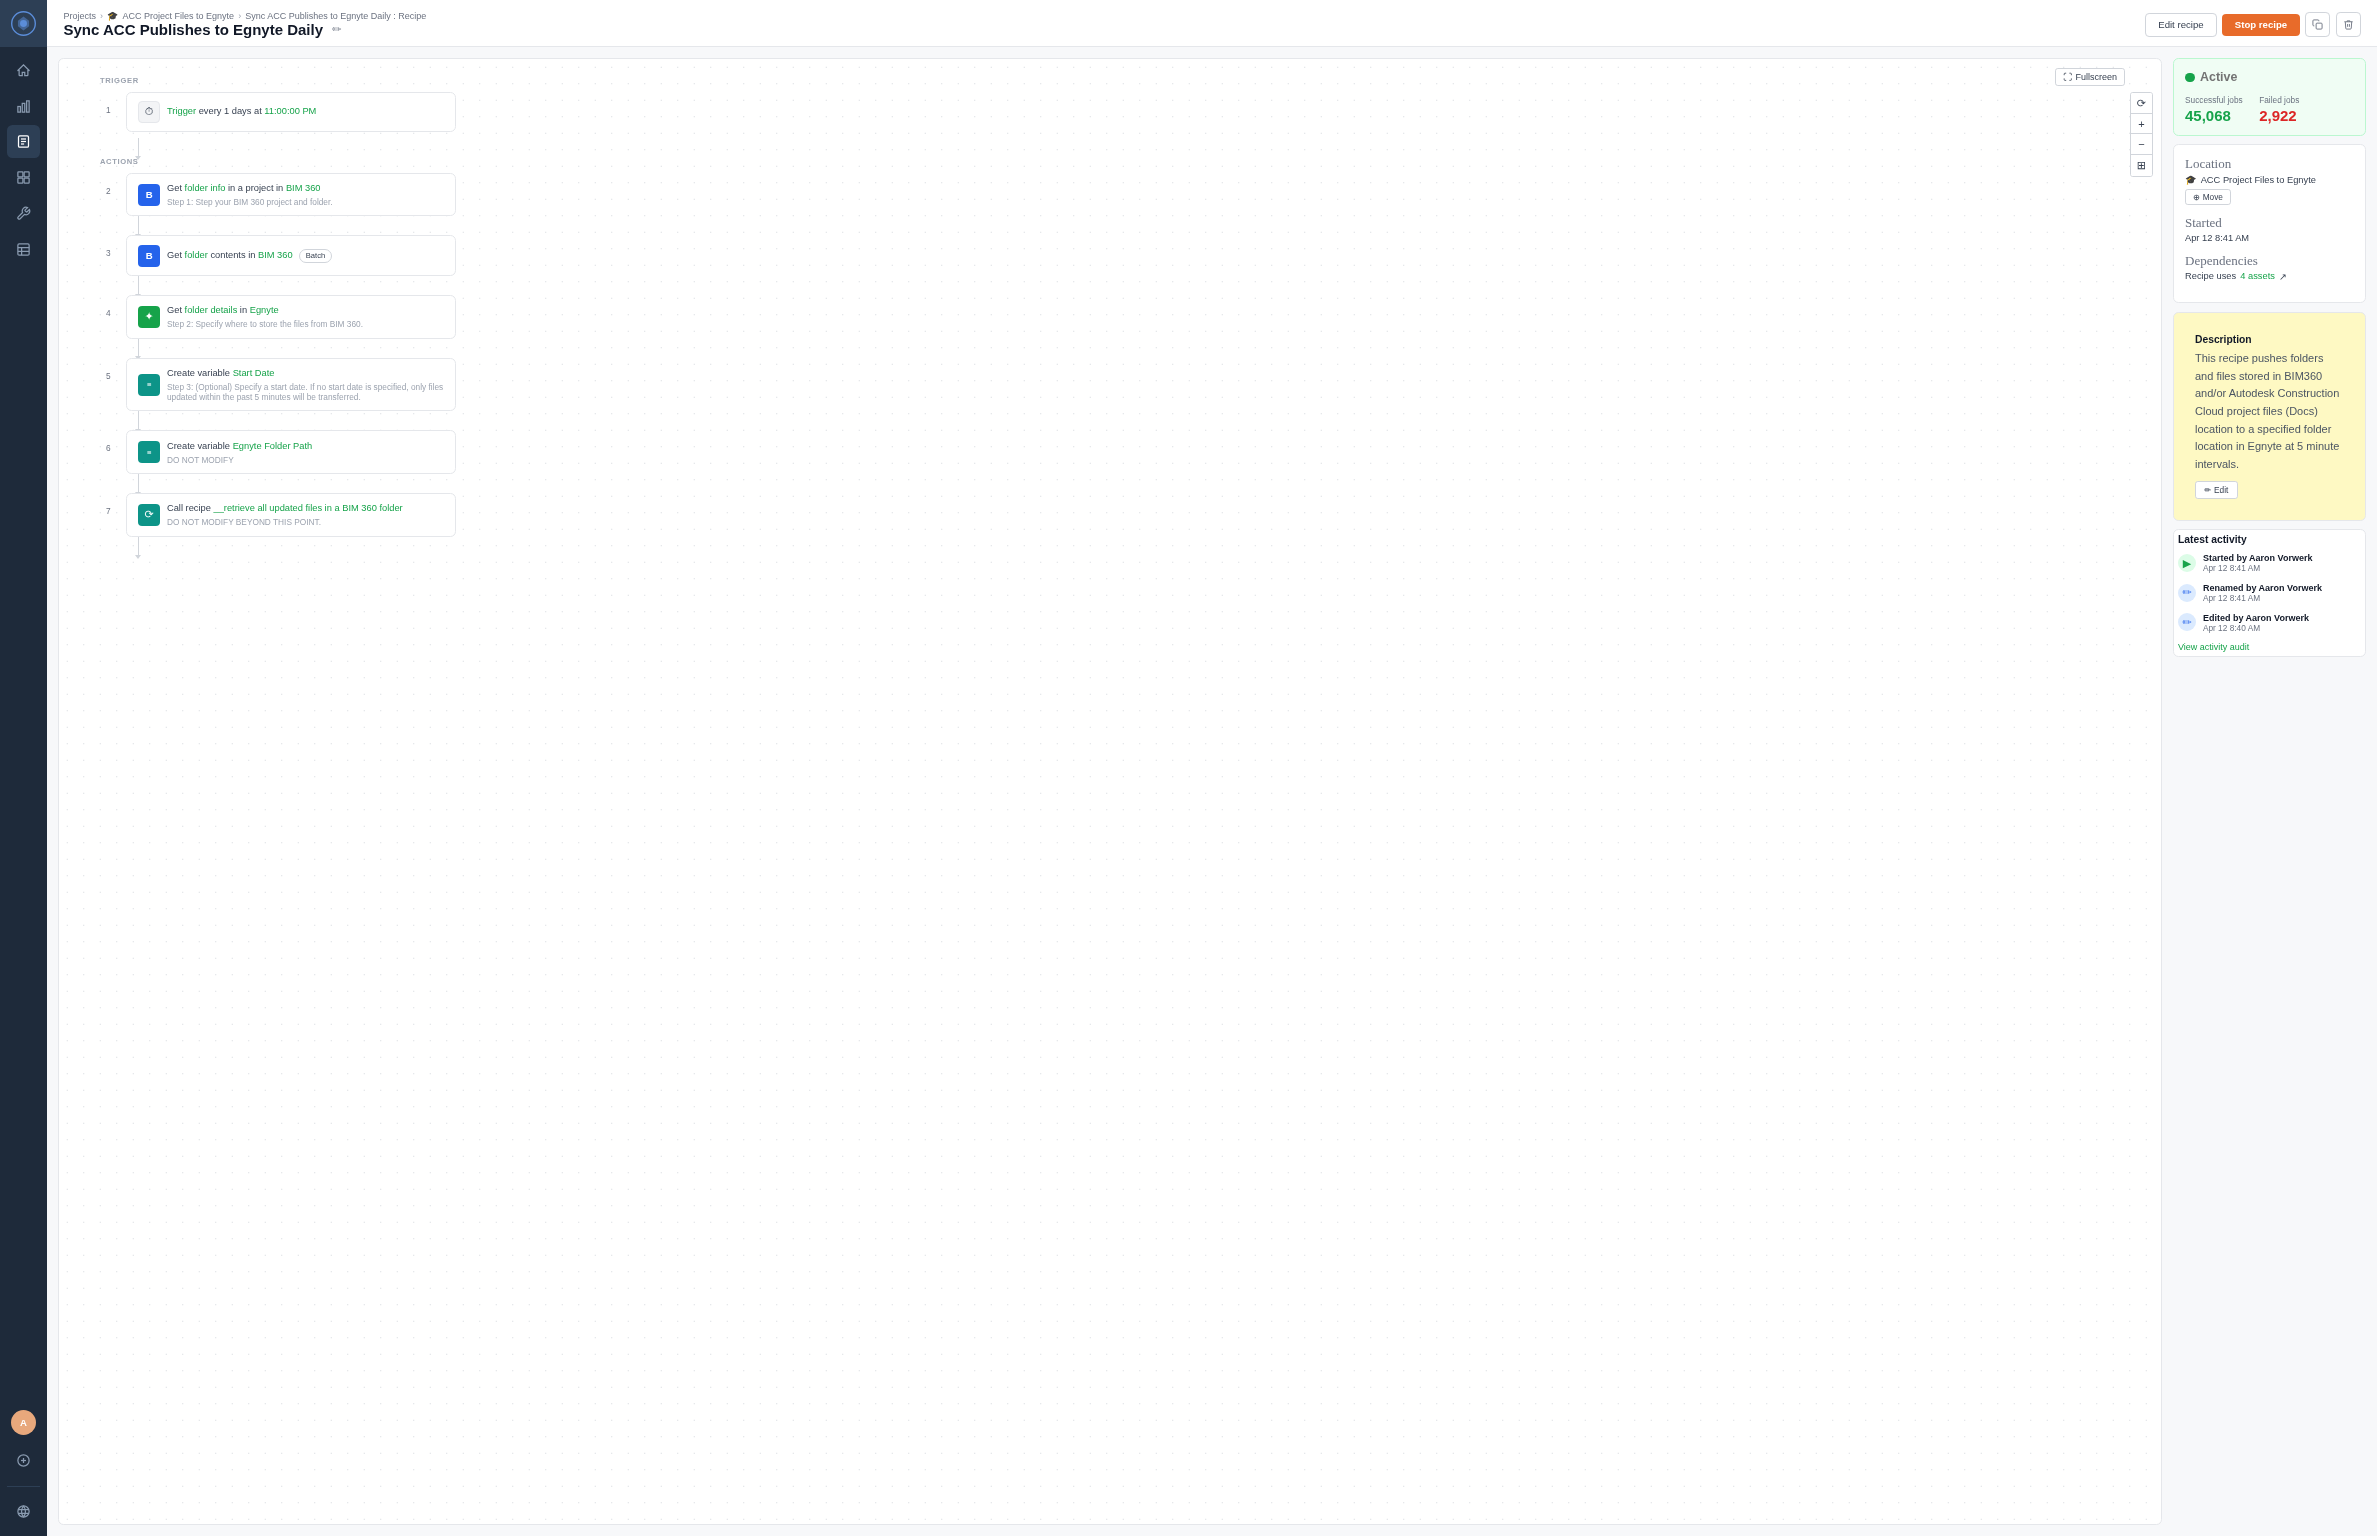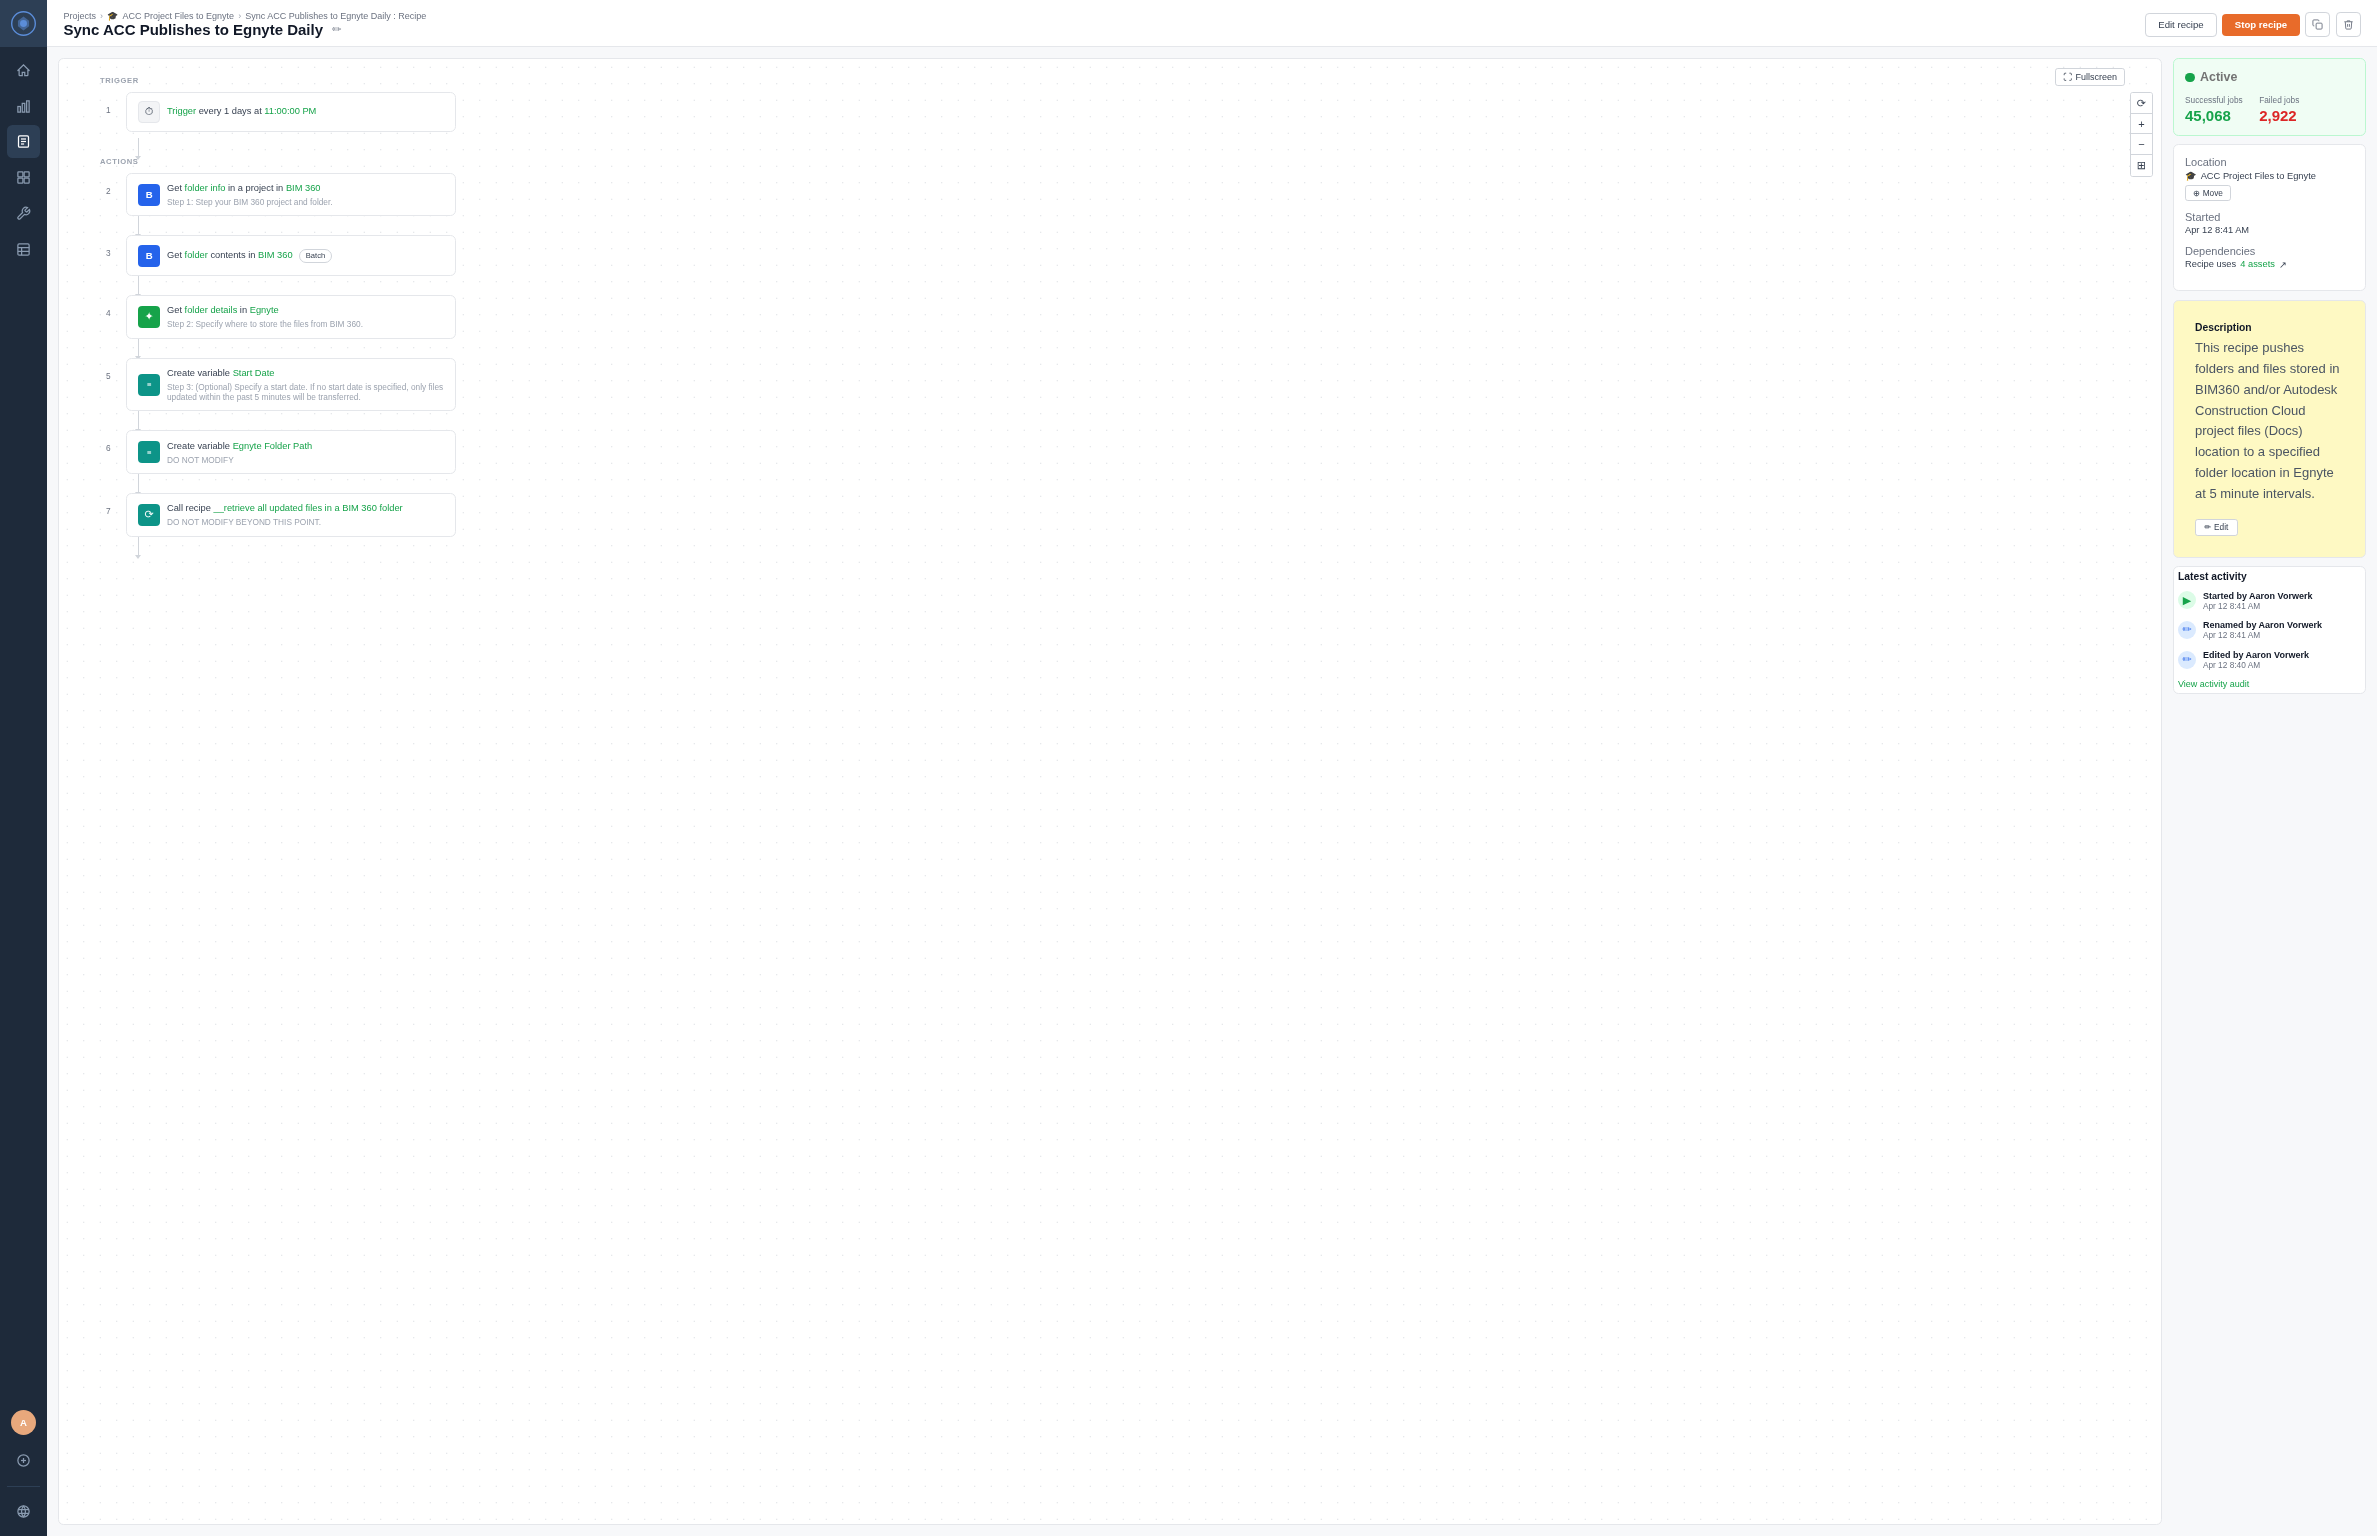--- a/index.html
+++ b/index.html
@@ -279,41 +279,41 @@
     .stat-value-red { font-size: 15px; font-weight: 700; color: #dc2626; }
 
     .info-card {
       background: #fff;
       border: 0.7px solid #e5e7eb;
       border-radius: 5.5px;
       padding: 11px;
       margin-top: 8.3px;
     }
     .info-row { margin-bottom: 9.6px; }
-    .info-label { font-size: 11px; color: #6b7280; margin-bottom: 2.1px; }
+    .info-label { font-size: 13px; color: #6b7280; margin-bottom: 2.1px; font-family: Liberation Serif, serif; }
     .info-value { font-size: 9.3px; color: #374151; display: flex; align-items: center; gap: 4.1px; }
     .info-value.with-icon { gap: 4.1px; }
     .move-btn {
       display: inline-flex; align-items: center; gap: 2.8px;
       border: 0.7px solid #d1d5db; border-radius: 2.8px;
       background: #fff; padding: 2.1px 6.9px;
       font-size: 8.3px; color: #374151; cursor: pointer;
       margin-top: 4.1px;
     }
     .info-link { color: #16a34a; text-decoration: none; }
 
     .description-card {
       background: #fef9c3;
       border: 0.7px solid #e5e7eb;
       border-radius: 5.5px;
       padding: 21px;
       margin-top: 8.3px;
     }
     .description-title { font-size: 10.3px; font-weight: 700; color: #111827; margin-bottom: 5.5px; }
-    .description-text { font-size: 13px; color: #4b5563; line-height: 1.6; margin-bottom: 14px; }
+    .description-text { font-size: 11px; color: #4b5563; line-height: 1.6; margin-bottom: 8px; }
     .edit-btn {
       display: inline-flex; align-items: center; gap: 2.8px;
       border: 0.7px solid #d1d5db; border-radius: 2.8px;
       background: #fff; padding: 2.8px 8.3px;
       font-size: 8.3px; color: #374151; cursor: pointer;
     }
 
     .activity-card {
       background: #fff;
       border: 0.7px solid #e5e7eb;

